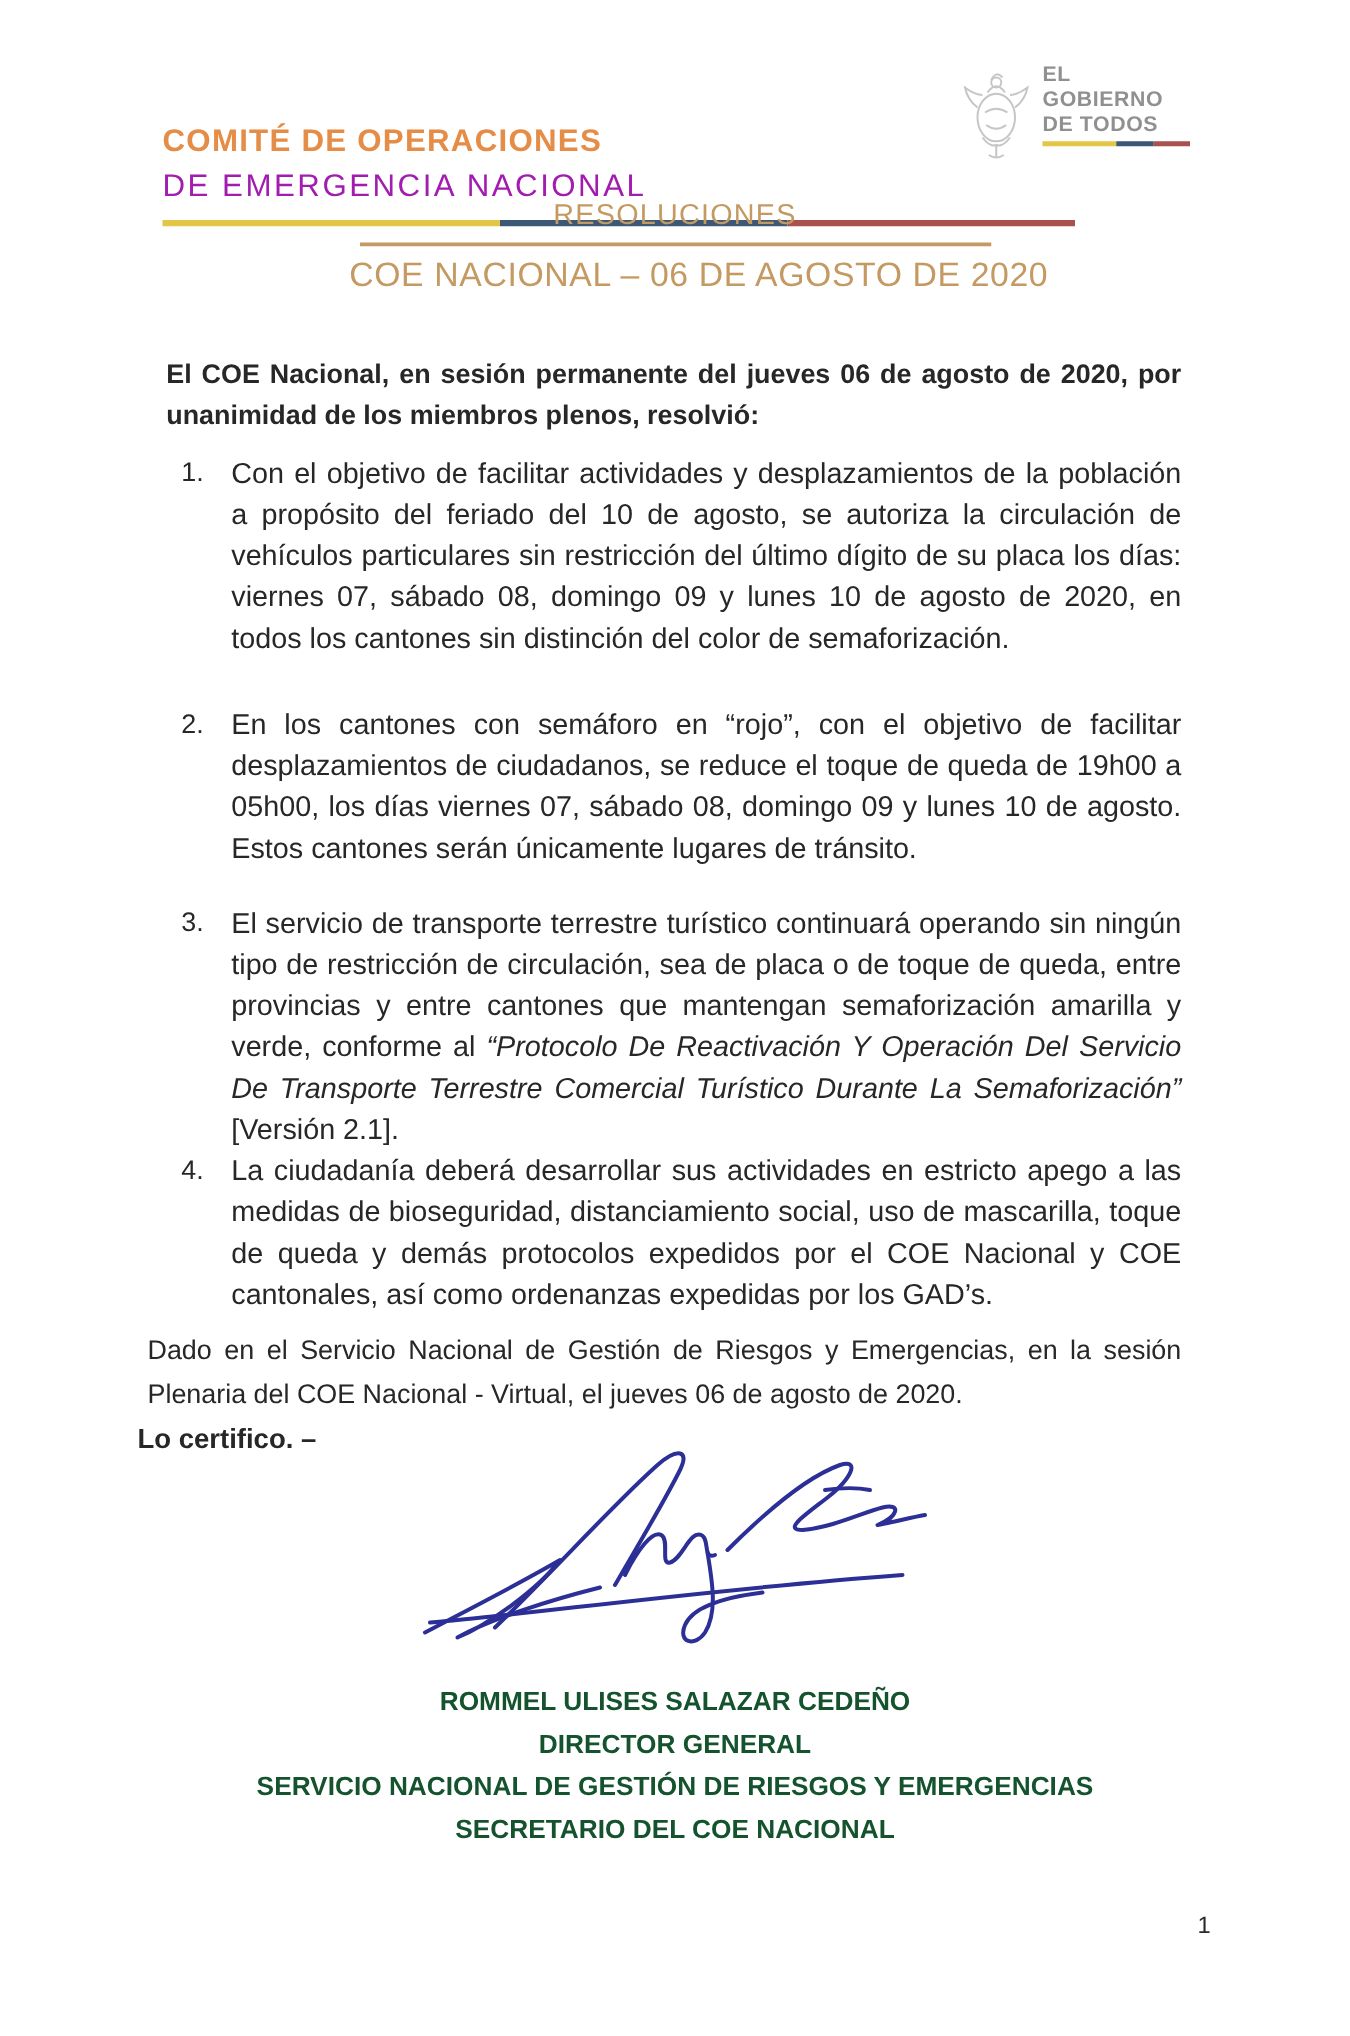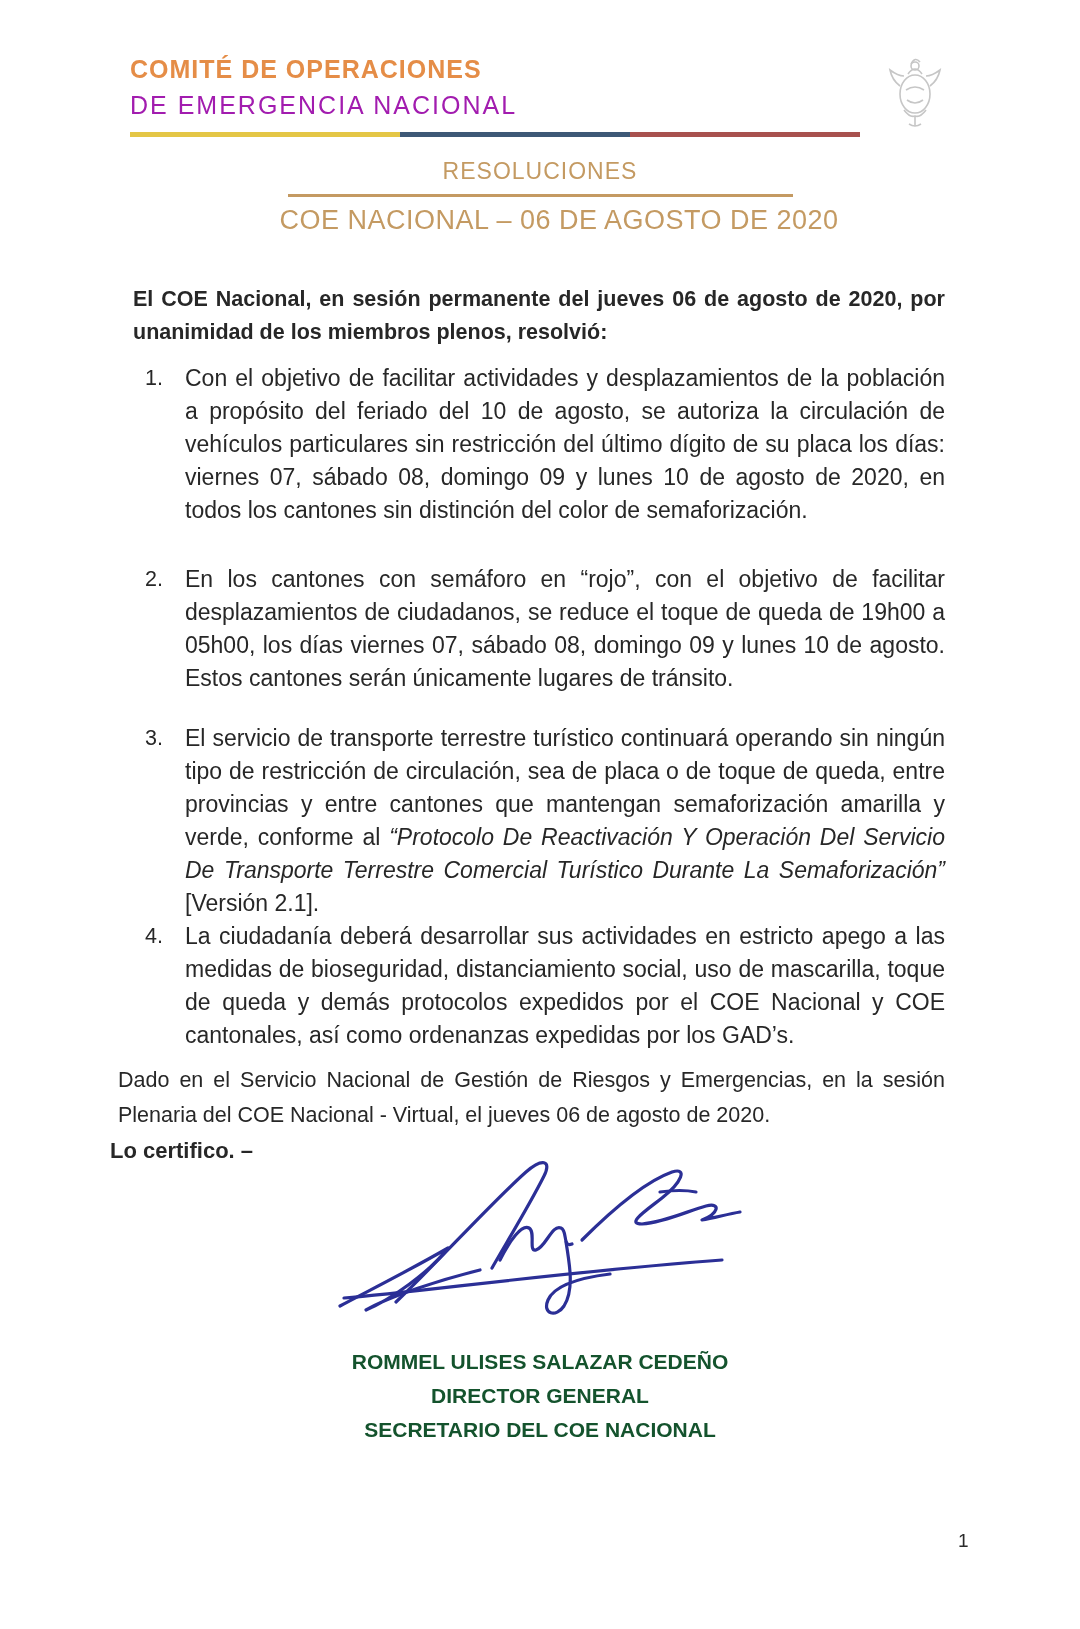--- a/index.html
+++ b/index.html
@@ -8,21 +8,21 @@
     position:relative;
     width:1080px; height:1629px;
     background:#ffffff;
     font-family:"Liberation Sans", sans-serif;
     color:#272727;
     overflow:hidden;
   }
 
   
   .brand { position:absolute; left:130px; top:55px; width:730px; }
-  .brand-l1 { font-size:25px; font-weight:bold; color:#e58d47; letter-spacing:1px; }
+  .brand-l1 { font-size:25px; font-weight:bold; color:#e58d47; letter-spacing:1px;margin-top:44px; }
   .brand-l2 { font-size:25px; font-weight:normal; color:#a21caf; letter-spacing:2px; margin-top:7px; }
   .brand-bar { display:flex; height:5px; margin-top:12px; width:730px; }
   .bar-seg { height:100%; }
 
   .gov-logo { position:absolute; right:128px; top:50px; display:flex; align-items:flex-start; }
   .coat { width:62px; height:78px; margin-right:6px; margin-top:2px; }
   .gov-text { font-weight:bold; color:#909090; line-height:20px; font-size:17px; letter-spacing:0.5px; }
   .gov-bar { display:flex; height:4px; width:118px; margin-top:3px; }
 
   
@@ -90,20 +90,30 @@
         <path d="M24 22 Q31 12 38 22"></path>
         <circle cx="31" cy="14" r="4"></circle>
         <path d="M27 12 Q31 4 36 10"></path>
         <path d="M20 58 Q26 66 31 64 Q36 66 42 58"></path>
         <path d="M31 64 L31 74"></path>
         <path d="M25 72 Q31 76 37 72"></path>
         <path d="M22 38 Q31 32 40 38"></path>
         <path d="M23 48 Q31 54 39 48"></path>
       </g>
     </svg>
+    <div class="gov-text">
+      <div>EL</div>
+      <div>GOBIERNO</div>
+      <div>DE TODOS</div>
+      <div class="gov-bar">
+        <div class="bar-seg" style="width:50%; background:#e4c646;"></div>
+        <div class="bar-seg" style="width:25%; background:#3d5876;"></div>
+        <div class="bar-seg" style="width:25%; background:#a8514e;"></div>
+      </div>
+    </div>
   </div>
 
   <div class="title-block">
     <div class="title-l1">RESOLUCIONES</div>
     <div class="title-rule"></div>
     <div class="title-l2">COE NACIONAL – 06 DE AGOSTO DE 2020</div>
   </div>
 
   <p class="intro">El COE Nacional, en sesión permanente del jueves 06 de agosto de 2020, por unanimidad de los miembros plenos, resolvió:</p>
 
@@ -145,18 +155,19 @@
 
       <path d="M252 120 C 280 92, 314 62, 342 52 C 358 47, 352 62, 332 78 C 314 92, 296 104, 312 104 C 336 102, 360 90, 376 86 C 392 82, 388 94, 372 100 C 384 98, 398 94, 410 92"></path>
 
       <path d="M330 72 C 344 70, 356 70, 366 72"></path>
     </g>
   </svg>
 
   <div class="name-block">
     <div>ROMMEL ULISES SALAZAR CEDEÑO</div>
     <div>DIRECTOR GENERAL</div>
+    <div>SERVICIO NACIONAL DE GESTIÓN DE RIESGOS Y EMERGENCIAS</div>
     <div>SECRETARIO DEL COE NACIONAL</div>
   </div>
 
   <div class="page-number">1</div>
 
 </div>
 
 </body></html>

